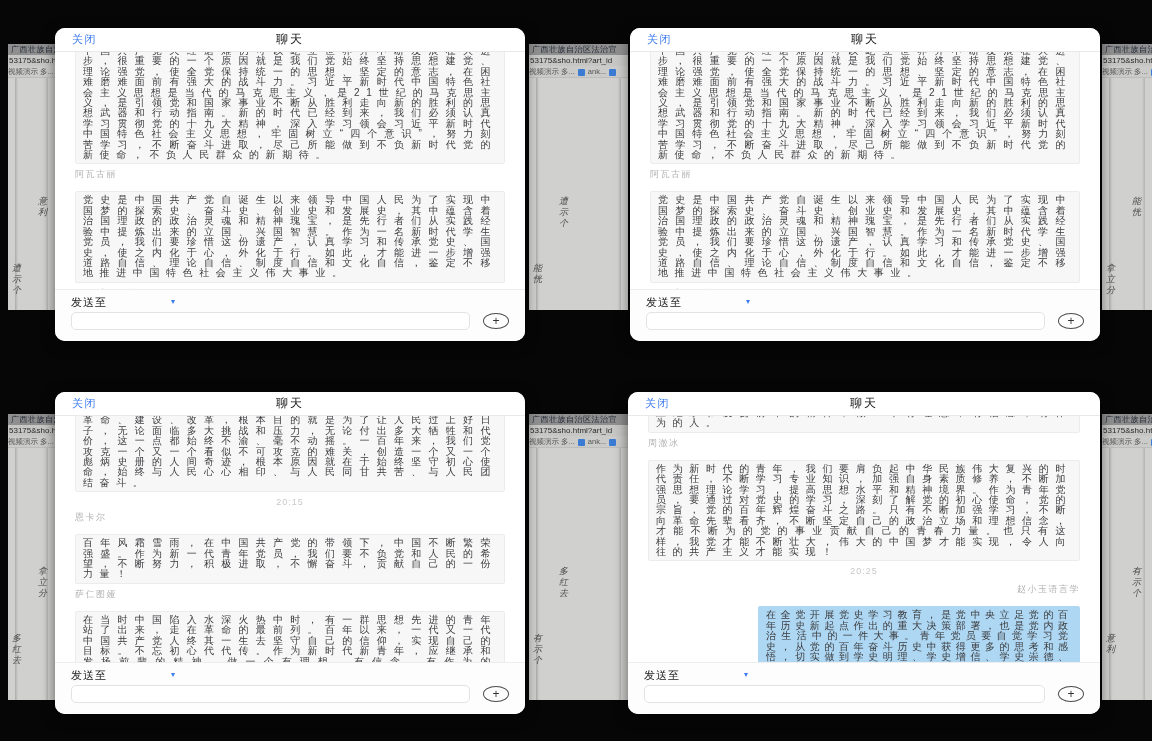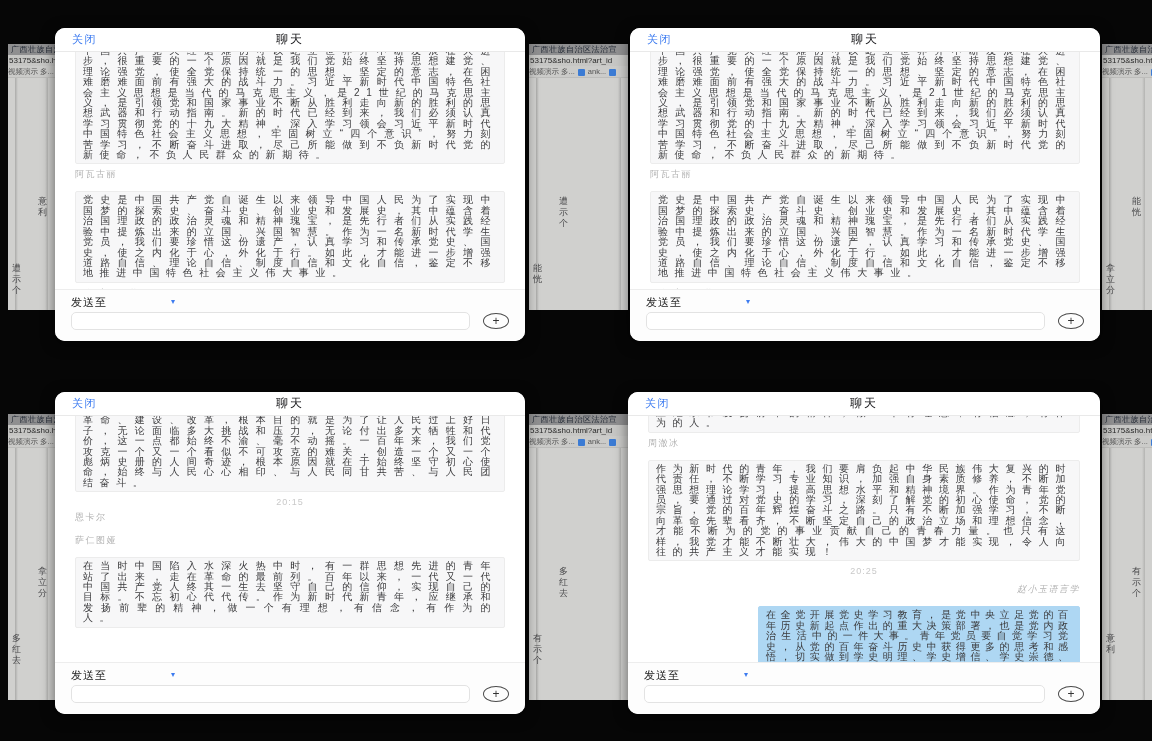--- a/index.html
+++ b/index.html
@@ -8,39 +8,39 @@
     background:#060606;
     font-family:"Liberation Sans","DejaVu Sans",sans-serif;
     --accent:#3c7bf0; --own:#aed7f3; --bubble:#f7f7f8;
   }
   
   .bg-strip{position:absolute;overflow:hidden;background:#d0d0ce;}
   .bg-tab{height:11px;background:#8f8f90;color:#1d2430;font-size:8px;line-height:11px;white-space:nowrap;padding-left:3px;letter-spacing:.5px;}
   .bg-url{height:11px;background:#c6c6c4;color:#2a2a2a;font-size:8px;line-height:11px;white-space:nowrap;padding-left:1px;}
   .bg-bookmarks{height:11px;background:#cbcbc9;color:#555;font-size:7.5px;line-height:11px;white-space:nowrap;border-bottom:1px solid #bdbdbb;}
   .bg-bm-icon{display:inline-block;width:7px;height:7px;background:#3b7bd4;border-radius:1px;vertical-align:middle;margin:0 3px;}
-  .bg-content{position:absolute;top:34px;bottom:0;left:0;right:0;background:#d0d0ce;}
+  .bg-content{position:absolute;top:34px;bottom:0;left:0;right:0;background:#d0d0ce;font-style:italic;}
   .bg-content::before{content:"";position:absolute;left:7px;top:0;bottom:0;width:3px;
     background:linear-gradient(90deg,rgba(0,0,0,.18),rgba(0,0,0,0));}
   .bg-content::after{content:"";position:absolute;right:7px;top:0;bottom:0;width:3px;
     background:linear-gradient(270deg,rgba(0,0,0,.14),rgba(0,0,0,0));}
   .bg-glyphcol{position:absolute;color:#4a4a4c;font-size:9px;line-height:11px;width:11px;word-break:break-all;}
   
   .chat-window{position:absolute;background:#fff;border-radius:10px;display:flex;flex-direction:column;
     overflow:hidden;box-shadow:0 3px 14px rgba(0,0,0,.55);}
   .chat-header{position:relative;flex:0 0 23px;display:flex;align-items:center;border-bottom:1px solid #e9e9e9;background:#fff;z-index:2;}
   .close-btn{position:absolute;left:17px;top:0;height:23px;display:flex;align-items:center;color:var(--accent);
     font-size:11px;letter-spacing:1.5px;background:none;border:none;padding:0;cursor:pointer;}
   .chat-title{margin:0 auto;font-size:12px;color:#17171a;letter-spacing:2px;text-align:center;}
   .chat-messages{flex:1 1 auto;overflow:hidden;padding:0 20px;position:relative;}
   .sender{font-size:9px;color:#b3b3b3;letter-spacing:1.5px;margin:4px 0 10px;}
   .bubble{background:var(--bubble);border:1px solid #ececec;border-radius:2px;padding:3px 7px;
     font-size:10px;line-height:10.4px;letter-spacing:6.6px;text-align:justify;color:#3b3b3d;}
   .msg.own{display:flex;flex-direction:column;align-items:flex-end;}
-  .msg.own .sender{text-align:right;font-style:italic;}
+  .msg.own .sender{text-align:right;}
   .msg.own .bubble{background:var(--own);border:1px solid var(--own);width:322px;letter-spacing:4px;box-sizing:border-box;}
   .time{text-align:center;color:#c9c9c9;font-size:9px;letter-spacing:1px;margin:5px 0 3px;}
   .chat-footer{flex:0 0 52px;border-top:1px solid #ededed;background:#fdfdfd;padding:4px 16px 0 16px;box-sizing:border-box;z-index:2;}
   .send-row{font-size:11px;letter-spacing:1px;color:#222;height:16px;display:flex;align-items:center;gap:14px;}
   .recipient{color:var(--accent);cursor:pointer;margin-top:32px;}
   .caret{color:var(--accent);font-size:8px;line-height:1;}
   .input-row{display:flex;align-items:center;margin-top:2px;}
   .msg-input{flex:1;height:18px;border:1px solid #e3e3e3;border-radius:5px;background:#fff;outline:none;
     padding:0 6px;font-size:10px;box-sizing:border-box;}
   .plus-btn{width:26px;height:16px;border:1px solid #4a4a4a;border-radius:50%;margin-left:13px;flex:0 0 26px;
@@ -179,20 +179,21 @@
         <div class="chat-title">聊天</div>
       </div>
       <div class="chat-messages">
         <div style="margin-top: -15px;">
           <div class="msg">
             <div class="bubble">谋幸福。回望百年奋斗历程，我们党始终带领人民进行革命、建设、改革，根本目的就是为了让人民过上好日子，无论面临多大挑战和压力，无论付出多大牺牲和代价，这一点都始终不渝、毫不动摇。一百年来，我们党攻克一个又一个看似不可攻克的难关，创造一个又一个彪炳史册的人间奇迹，根本原因就在于始终坚守初心使命，始终与人民心心相印、与人民同甘共苦、与人民团结奋斗。</div>
           </div>
           <div class="time">20:15</div>
           <div class="msg">
             <div class="sender">恩卡尔</div>
+            <div class="bubble">百年风霜雪雨，在中国共产党的带领下，中国不断繁荣强盛。作为新一代青年党员，我们要不负党和人民的希望，不断努力，积极进取，不懈奋斗，贡献自己的一份力量！</div>
           </div>
           <div class="msg">
             <div class="sender">萨仁图娅</div>
             <div class="bubble">在当时中国陷入水深火热中时，有一群思想先进的青年站了出来，走在革命的最前列。百年以来，一代又一代中国共产党人终其一生去坚守自己的信仰，实现自己的目标。不忘初心代代传。作为新时代新青年，应继承和发扬前辈的精神，做一个有理想，有信念，有作为的人。</div>
           </div>
         </div>
       </div>
       <div class="chat-footer">
         <div class="send-row">
           <span>发送至</span>

